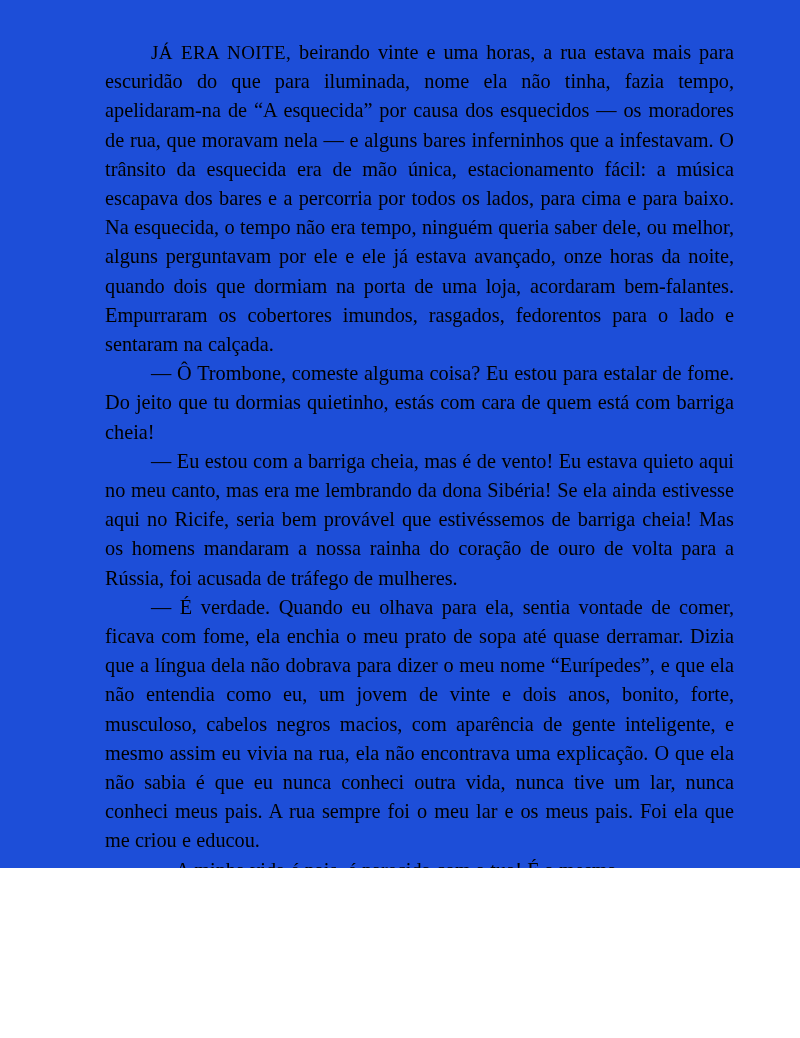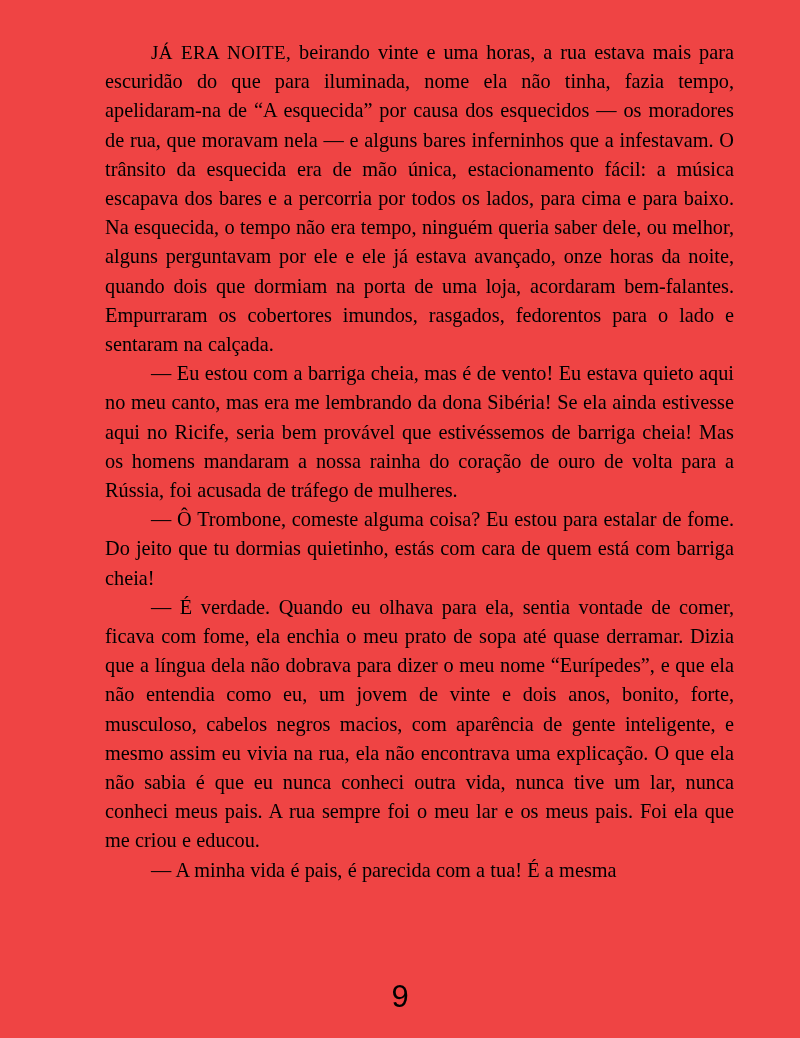--- a/index.html
+++ b/index.html
@@ -3,22 +3,22 @@
 <meta charset="utf-8">
 <style>
   html, body {
     margin: 0;
     padding: 0;
     background: #ffffff;
   }
   .page {
     position: relative;
     width: 800px;
-    height: 1038px;
-    background: #ef4444;
+    height: 868px;
+    background: #1d4ed8;
     overflow: hidden;
     font-family: "Liberation Serif", "DejaVu Serif", serif;
     color: #000000;
   }
   .text-block {
     position: absolute;
     left: 105px;
     top: 38px;
     width: 629px;
   }
@@ -55,23 +55,23 @@
 </style>
 </head>
 <body>
 
 <div class="page">
 
   <div class="text-block">
 
     <p class="para"><span class="opening-caps">JÁ ERA NOITE,</span><span> beirando vinte e uma horas, a rua estava mais para escuridão do que para iluminada, nome ela não tinha, fazia tempo, apelidaram-na de “A esquecida” por causa dos esquecidos — os moradores de rua, que moravam nela — e alguns bares inferninhos que a infestavam. O trânsito da esquecida era de mão única, estacionamento fácil: a música escapava dos bares e a percorria por todos os lados, para cima e para baixo. Na esquecida, o tempo não era tempo, ninguém queria saber dele, ou melhor, alguns perguntavam por ele e ele já estava avançado, onze horas da noite, quando dois que dormiam na porta de uma loja, acordaram bem-falantes. Empurraram os cobertores imundos, rasgados, fedorentos para o lado e sentaram na calçada.</span></p>
 
+    <p class="para">— Ô Trombone, comeste alguma coisa? Eu estou para estalar de fome. Do jeito que tu dormias quietinho, estás com cara de quem está com barriga cheia!</p>
+
     <p class="para">— Eu estou com a barriga cheia, mas é de vento! Eu estava quieto aqui no meu canto, mas era me lembrando da dona Sibéria! Se ela ainda estivesse aqui no Ricife, seria bem provável que estivéssemos de barriga cheia! Mas os homens mandaram a nossa rainha do coração de ouro de volta para a Rússia, foi acusada de tráfego de mulheres.</p>
-
-    <p class="para">— Ô Trombone, comeste alguma coisa? Eu estou para estalar de fome. Do jeito que tu dormias quietinho, estás com cara de quem está com barriga cheia!</p>
 
     <p class="para">— É verdade. Quando eu olhava para ela, sentia vontade de comer, ficava com fome, ela enchia o meu prato de sopa até quase derramar. Dizia que a língua dela não dobrava para dizer o meu nome “Eurípedes”, e que ela não entendia como eu, um jovem de vinte e dois anos, bonito, forte, musculoso, cabelos negros macios, com aparência de gente inteligente, e mesmo assim eu vivia na rua, ela não encontrava uma explicação. O que ela não sabia é que eu nunca conheci outra vida, nunca tive um lar, nunca conheci meus pais. A rua sempre foi o meu lar e os meus pais. Foi ela que me criou e educou.</p>
 
     <p class="para last-para">— A minha vida é pais, é parecida com a tua! É a mesma</p>
 
   </div>
 
   <div class="page-number">9</div>
 
 </div>

